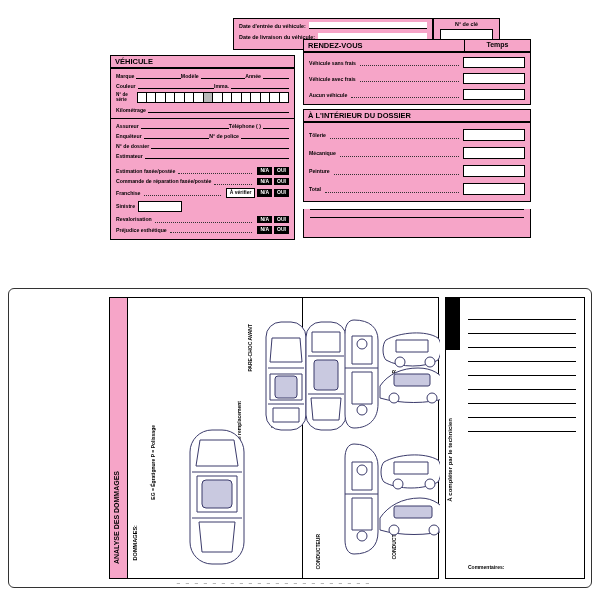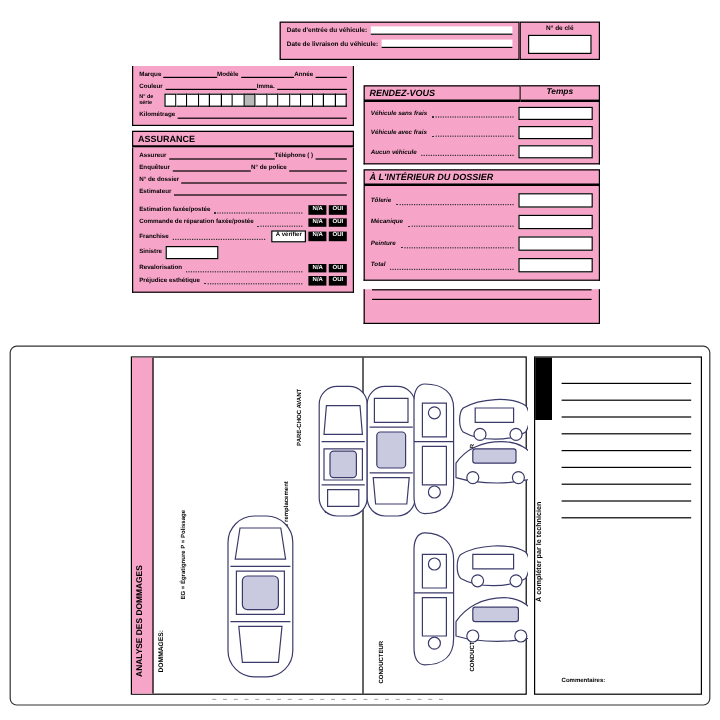--- a/index.html
+++ b/index.html
@@ -70,21 +70,21 @@
   }
   .cle-block .fld {
     margin: 2px 6px 0 6px;
     height: 14px;
     background: #fff;
     border: 1px solid #000;
   }
 
   
   .col-left { position: absolute; left: 110px; top: 55px; width: 185px; }
-  .col-right { position: absolute; left: 303px; top: 71px; width: 197px; font-style: italic; }
+  .col-right { position: absolute; left: 303px; top: 39px; width: 228px; }
 
   .sec-title {
     background: #f6a5c8;
     border: 1px solid #000;
     border-bottom: 2px solid #000;
     font-size: 7.5px;
     font-weight: bold;
     padding: 1px 4px;
     box-sizing: border-box;
   }
@@ -370,20 +370,21 @@
       </div>
     </div>
 
     <div class="cle-block">
       <div class="cap">N° de clé</div>
       <div class="fld"></div>
     </div>
 
     <div class="col-left">
 
+      <div class="sec-title">VÉHICULE</div>
       <div class="sec-body">
         <div class="fline">
           <span>Marque</span>
           <span class="ln"></span>
           <span>Modèle</span>
           <span class="ln"></span>
           <span>Année</span>
           <span class="ln" style="max-width:26px"></span>
         </div>
         <div class="fline">
@@ -412,21 +413,20 @@
             <div class="cell"></div>
             <div class="cell"></div>
           </div>
         </div>
         <div class="fline" style="margin-bottom:1px">
           <span>Kilométrage</span>
           <span class="ln"></span>
         </div>
       </div>
 
-      <div class="sec-title" style="margin-top:4px">ASSURANCE</div>
       <div class="sec-body">
         <div class="fline">
           <span>Assureur</span>
           <span class="ln"></span>
           <span>Téléphone (    )</span>
           <span class="ln" style="max-width:26px"></span>
         </div>
         <div class="fline">
           <span>Enquêteur</span>
           <span class="ln"></span>

